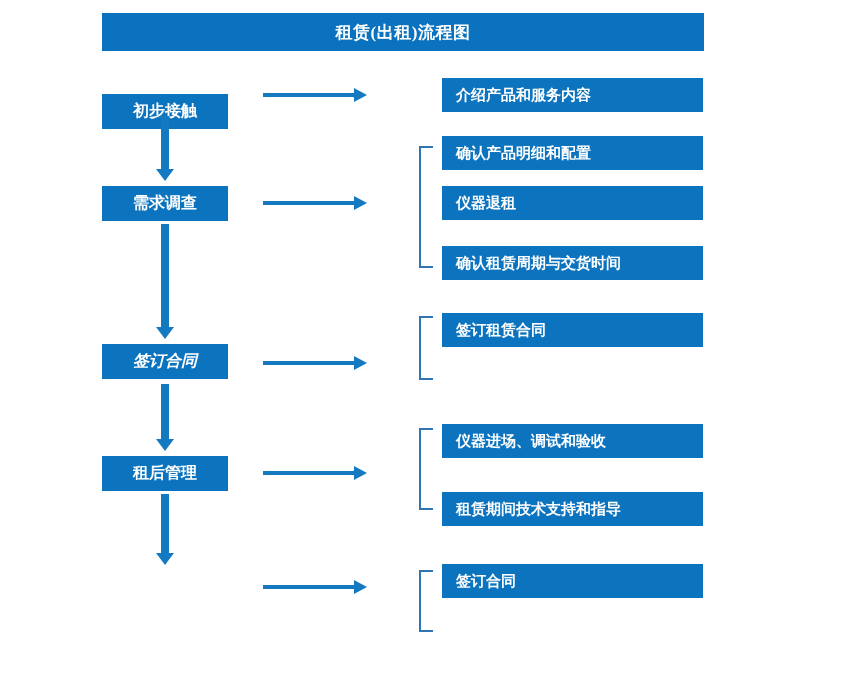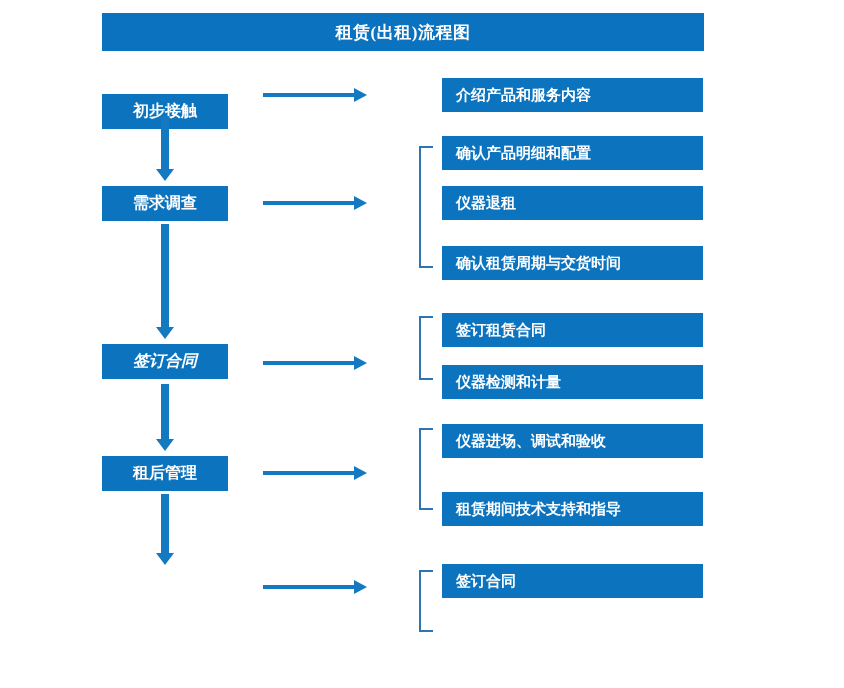--- a/index.html
+++ b/index.html
@@ -130,18 +130,17 @@
   <div class="bracket" style="top:146px; height:122px;"></div>
   <div class="bracket" style="top:316px; height:64px;"></div>
   <div class="bracket" style="top:428px; height:82px;"></div>
   <div class="bracket" style="top:570px; height:62px;"></div>
 
   <div class="node detail" style="top:78px;">介绍产品和服务内容</div>
   <div class="node detail" style="top:136px;">确认产品明细和配置</div>
   <div class="node detail" style="top:186px;">仪器退租</div>
   <div class="node detail" style="top:246px;">确认租赁周期与交货时间</div>
   <div class="node detail" style="top:313px;">签订租赁合同</div>
-  <div class="node detail" style="top:365px;">仪器检测和计量</div>
   <div class="node detail" style="top:424px;">仪器进场、调试和验收</div>
   <div class="node detail" style="top:492px;">租赁期间技术支持和指导</div>
   <div class="node detail" style="top:564px;">签订合同</div>
 
 </div>
 
 </body></html>

